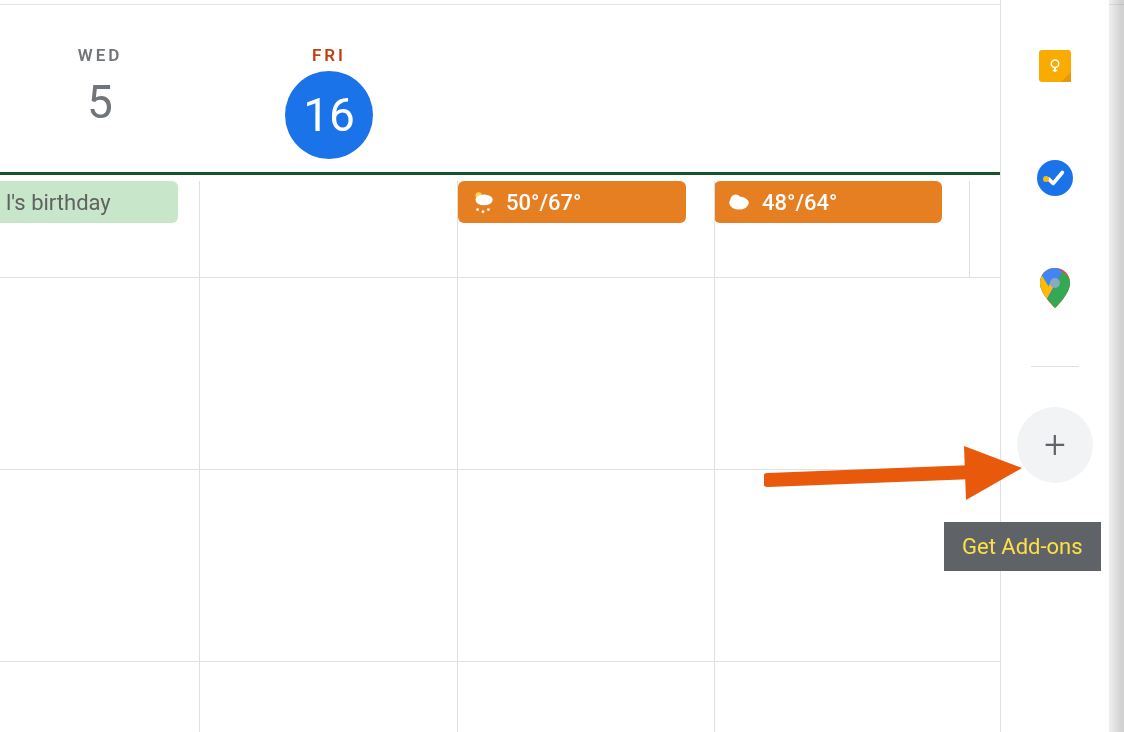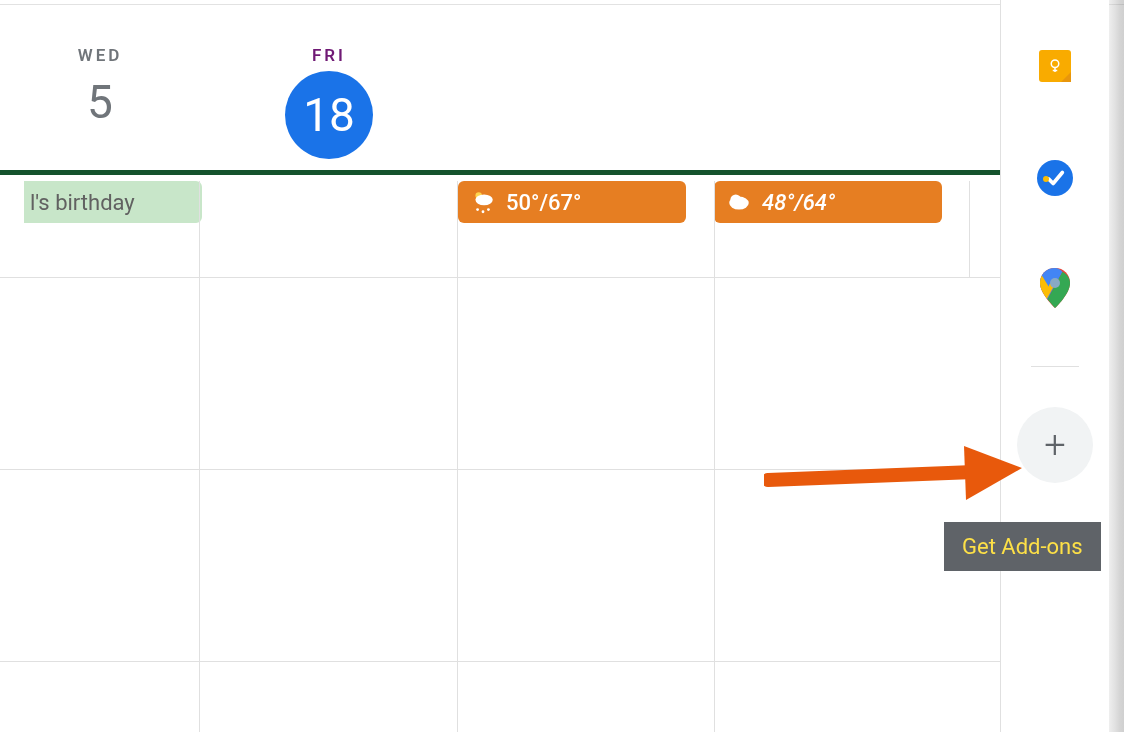--- a/index.html
+++ b/index.html
@@ -26,41 +26,41 @@
     top: 5px;
     width: 1000px;
     height: 727px;
     background: #fff;
   }
 
   .day-headers {
     display: flex;
     height: 170px;
     position: relative;
-    border-bottom: 5px solid #14532d;
+    border-bottom: 3px solid #14532d;
   }
 
   .day-col {
     flex: 0 0 255px;
     position: relative;
     text-align: center;
   }
   .day-col:first-child { flex: 0 0 200px; }
   .day-col:nth-child(2) { flex: 0 0 258px; }
   .day-col:nth-child(3) { flex: 0 0 257px; }
   .day-col:nth-child(4) { flex: 0 0 255px; }
 
   .weekday {
     font-size: 17px;
     letter-spacing: 3px;
     font-weight: 600;
     color: #70757a;
     margin-top: 40px;
   }
-  .weekday.today { color: #701a75; }
+  .weekday.today { color: #c2410c; }
 
   .daynum {
     font-size: 46px;
     font-weight: 400;
     color: #70757a;
     margin-top: 10px;
     display: inline-block;
   }
   .daynum.today {
     color: #fff;
@@ -103,21 +103,20 @@
     background: #c8e6c9;
     border-radius: 0 6px 6px 0;
     color: #616161;
     font-size: 22px;
     font-weight: 400;
     display: flex;
     align-items: center;
     padding-left: 6px;
     overflow: hidden;
     white-space: nowrap;
-    margin-left: 24px;
   }
 
   .grid-rows {
     position: absolute;
     left: 0; top: 272px;
     width: 100%;
   }
   .grid-row {
     height: 192px;
     border-top: 1px solid #e0e0e0;
@@ -266,21 +265,21 @@
 
 <div class="calendar">
 
   <div class="day-headers">
     <div class="day-col">
       <div class="weekday">WED</div>
       <div class="daynum">5</div>
     </div>
     <div class="day-col">
       <div class="weekday today">FRI</div>
-      <div class="daynum today">18</div>
+      <div class="daynum today">16</div>
     </div>
   </div>
 
   <div class="allday-row">
     <div class="birthday-chip">
       <span>l's birthday</span>
     </div>
 
     <div class="weather-chip" style="left:458px; width:228px;">
       <span class="wicon">
@@ -288,21 +287,21 @@
             <circle cx="8" cy="6" r="3" fill="#ffd54f"></circle>
             <ellipse cx="13" cy="10" rx="8" ry="5" fill="#fff"></ellipse>
             <circle cx="7" cy="19" r="1.3" fill="#fff"></circle>
             <circle cx="12" cy="21" r="1.3" fill="#fff"></circle>
             <circle cx="17" cy="19" r="1.3" fill="#fff"></circle>
           </svg>
       </span>
       <span>50°/67°</span>
     </div>
 
-    <div class="weather-chip" style="left:714px; width:228px;font-style:italic;">
+    <div class="weather-chip" style="left:714px; width:228px;">
       <span class="wicon">
         <svg viewBox="0 0 24 24">
             <ellipse cx="12" cy="13" rx="9" ry="6" fill="#fff"></ellipse>
             <circle cx="9" cy="10" r="5" fill="#fff"></circle>
           </svg>
       </span>
       <span>48°/64°</span>
     </div>
   </div>
 

